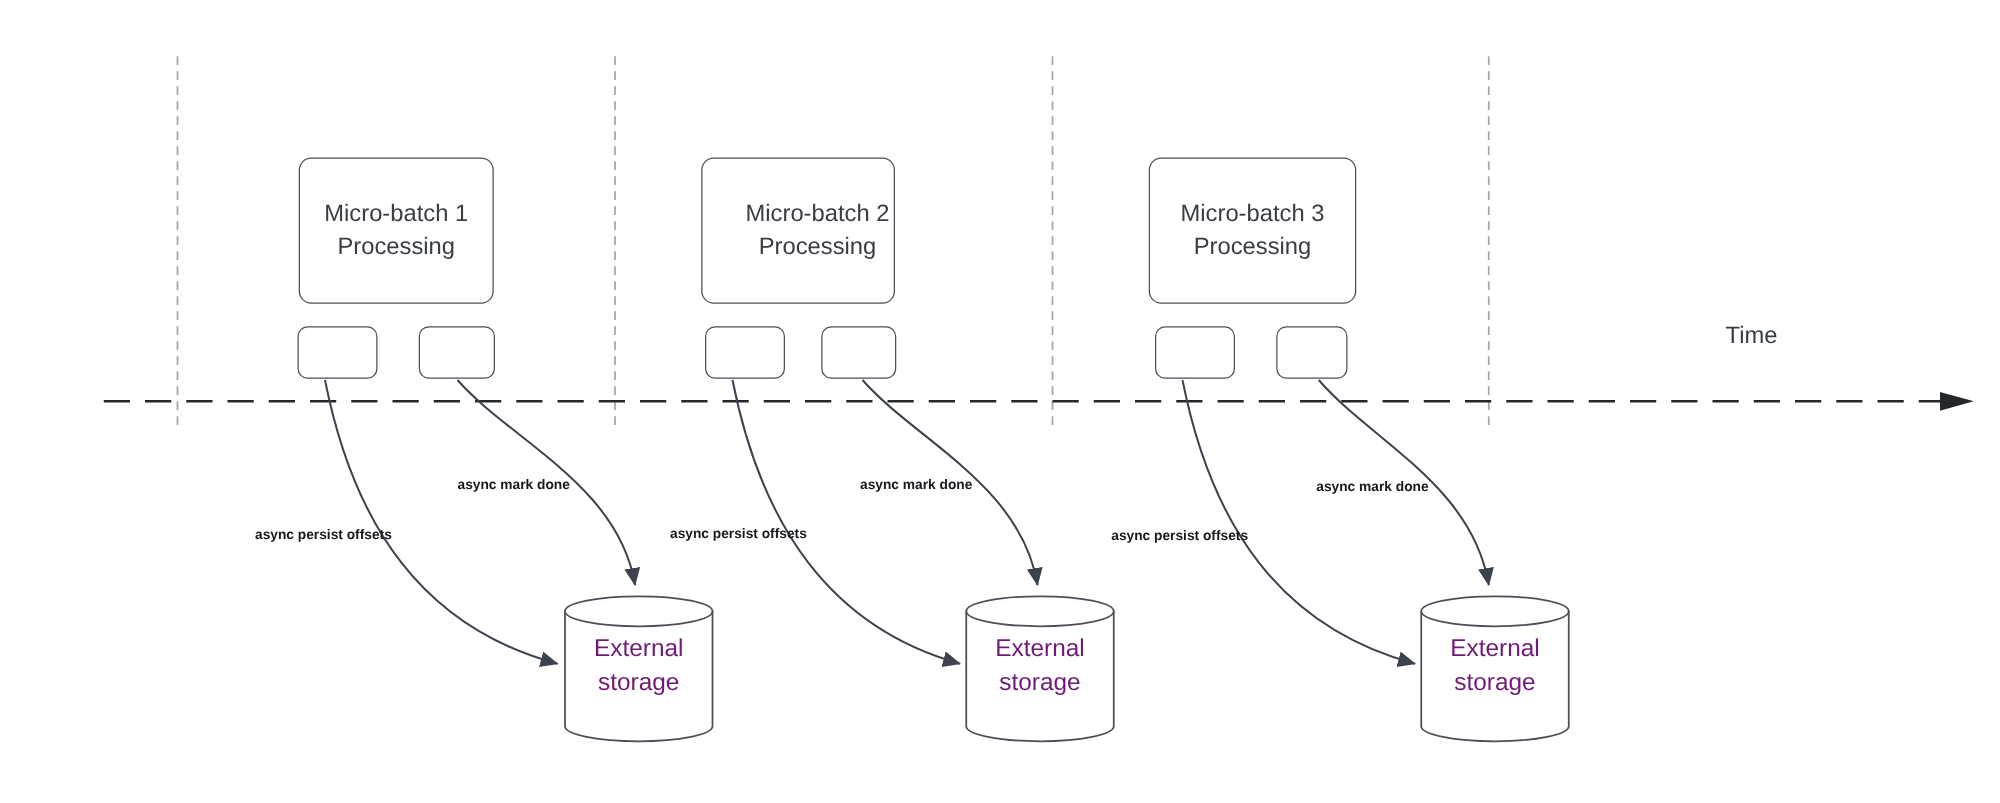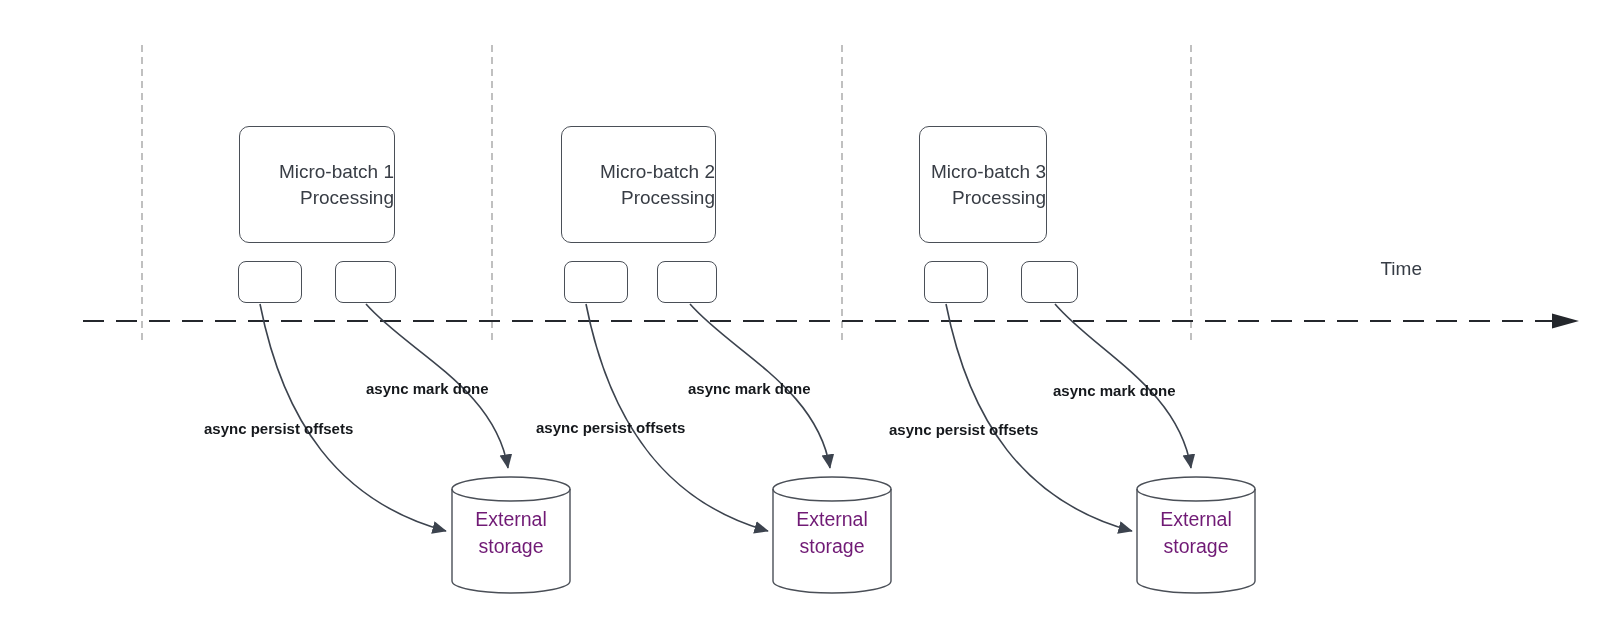--- a/index.html
+++ b/index.html
@@ -4,29 +4,29 @@
 <style>
   html,body{margin:0;padding:0;background:#fff;}
   .canvas{
     position:relative;width:1600px;height:642px;background:#ffffff;
     font-family:"Liberation Sans", sans-serif;overflow:hidden;
   }
   .layer{position:absolute;left:0;top:0;}
   .main-box{
     position:absolute;box-sizing:border-box;height:117px;top:126px;
     border:1.4px solid #4a4f57;border-radius:10px;background:#fff;
-    display:flex;flex-direction:column;align-items:flex-end;justify-content:center;
+    display:flex;flex-direction:column;align-items:center;justify-content:center;
     font-size:19px;line-height:26px;color:#383d45;text-align:center;
   }
   .small-box{
     position:absolute;box-sizing:border-box;height:42px;top:261px;
     border:1.4px solid #4a4f57;border-radius:8px;background:#fff;
   }
   .flow-label{
-    position:absolute;font-size:15px;font-weight:700;color:#15181c;
+    position:absolute;font-size:11px;font-weight:700;color:#15181c;
     white-space:nowrap;line-height:17px;
   }
   .cyl-text{
     position:absolute;top:506px;width:118px;text-align:center;
     font-size:19.5px;line-height:27px;color:#701a75;
   }
   .time-label{
     position:absolute;left:1356px;top:258px;width:66px;text-align:right;
     font-size:19px;color:#363c45;
   }
@@ -94,21 +94,21 @@
   </div>
   <div class="small-box" style="left:564px;width:64px;"></div>
   <div class="small-box" style="left:657px;width:60px;"></div>
   <div class="flow-label" style="left:536px;top:419px;">async persist offsets</div>
   <div class="flow-label" style="left:688px;top:380px;">async mark done</div>
   <div class="cyl-text" style="left:773px;">
     <div>External</div>
     <div>storage</div>
   </div>
 
-  <div class="main-box" style="left:919px;width:128px;">
+  <div class="main-box" style="left:919px;width:166px;">
     <span>Micro-batch 3</span>
     <span>Processing</span>
   </div>
   <div class="small-box" style="left:924px;width:64px;"></div>
   <div class="small-box" style="left:1021px;width:57px;"></div>
   <div class="flow-label" style="left:889px;top:421px;">async persist offsets</div>
   <div class="flow-label" style="left:1053px;top:382px;">async mark done</div>
   <div class="cyl-text" style="left:1137px;">
     <div>External</div>
     <div>storage</div>

